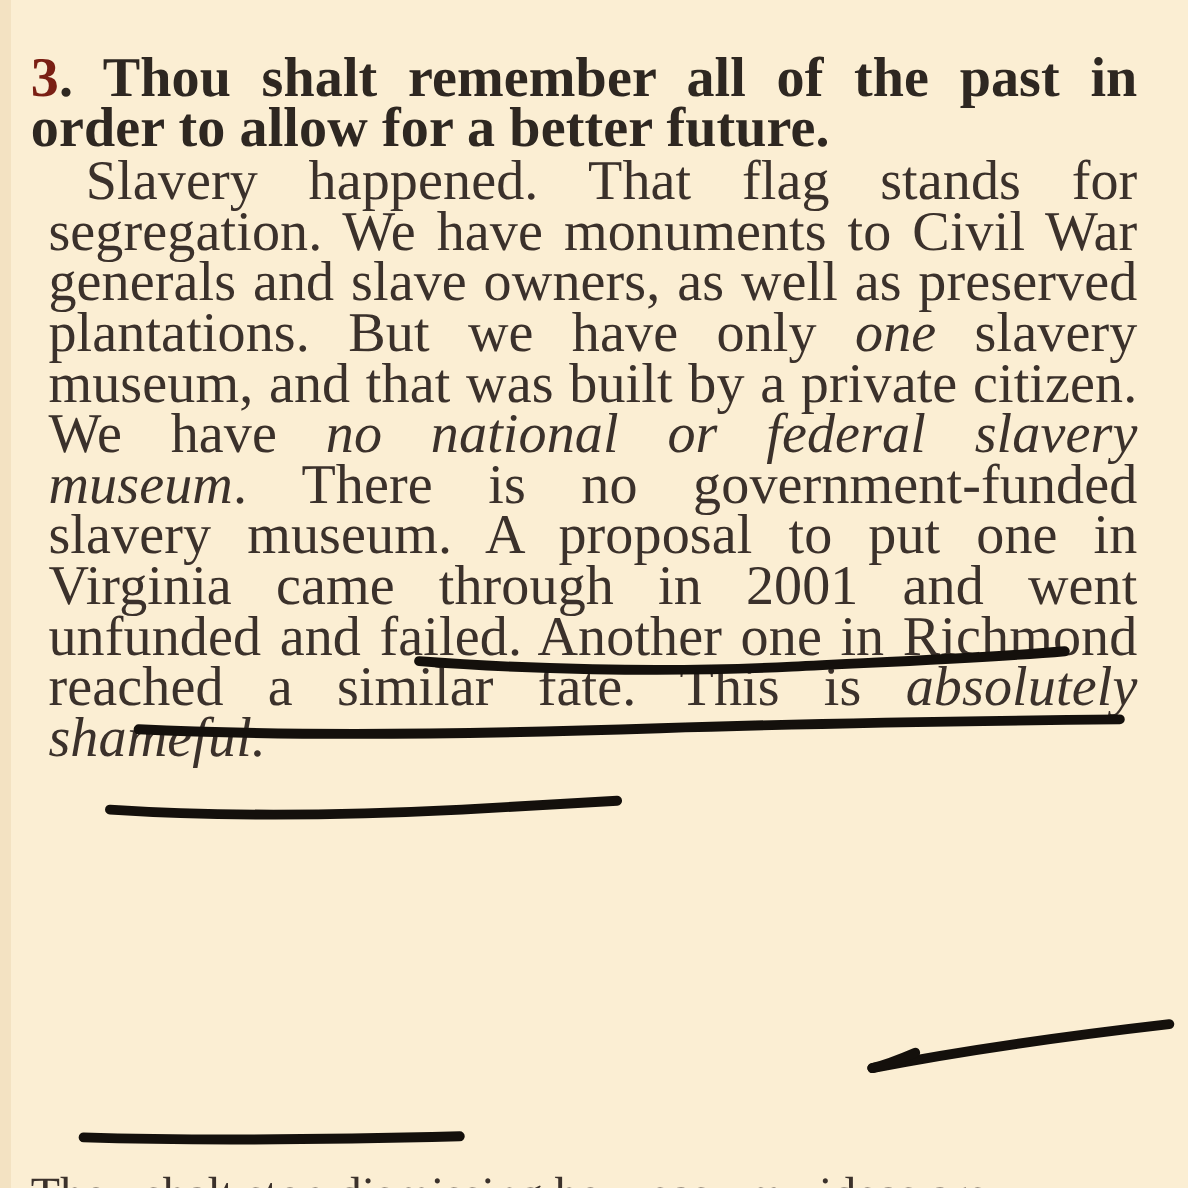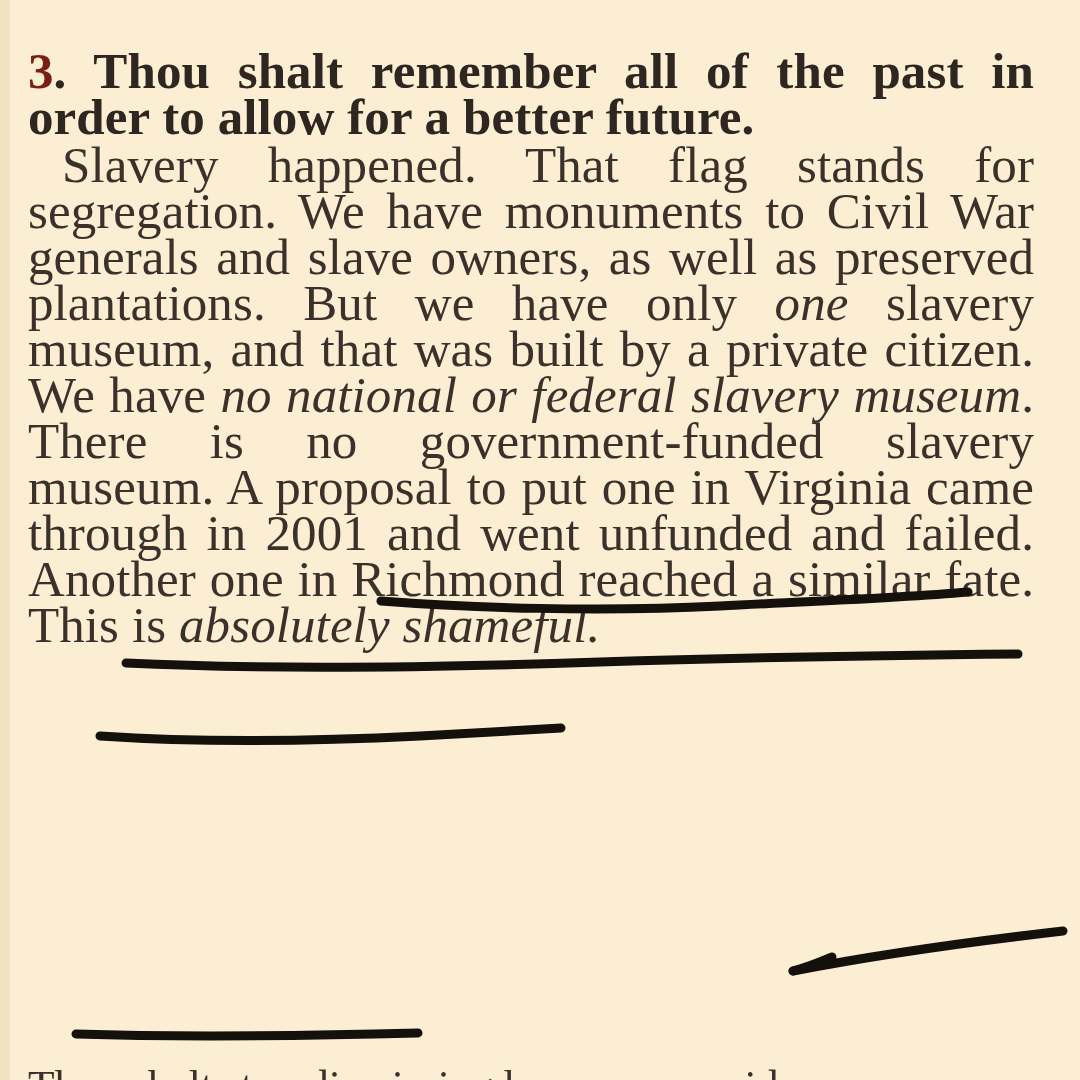--- a/index.html
+++ b/index.html
@@ -44,20 +44,21 @@
   .num {
     color: #7a1f14;
     font-weight: bold;
   }
   .heading-text {
     font-weight: bold;
   }
   .body-text {
     display: block;
     margin-top: 2px;
+    margin-left: 16px;
   }
   .it {
     font-style: italic;
   }
   .cut-line {
     position: absolute;
     left: 28px;
     right: 46px;
     bottom: -8px;
     font-size: 43.5px;

